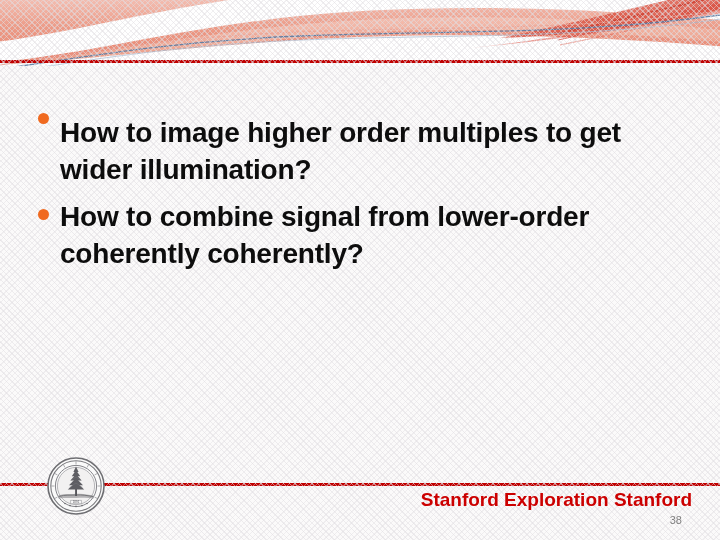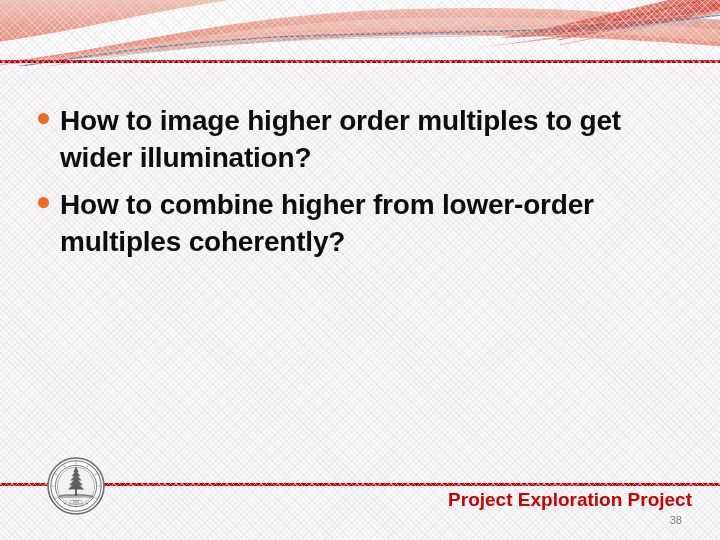--- a/index.html
+++ b/index.html
@@ -89,21 +89,21 @@
     margin-right: 11px;
   }
   .bullet-text {
     flex: 1 1 auto;
     font-size: 28px;
     font-weight: bold;
     line-height: 1.32;
     color: #0d0d0d;
     letter-spacing: -0.2px;
   }
-  #bullet-text-1 { max-width: 630px; }
+  #bullet-text-1 { max-width: 630px; margin-top: 12px; }
   #bullet-text-2 { max-width: 600px; }
 
   
   #footer-rule {
     position: absolute;
     left: 0;
     top: 483px;
     width: 720px;
     height: 3px;
     background: #C00000;
@@ -193,21 +193,21 @@
 
   <div id="content">
 
     <div class="bullet-row">
       <span class="bullet-dot"></span>
       <span id="bullet-text-1" class="bullet-text">How to image higher order multiples to get wider illumination?</span>
     </div>
 
     <div class="bullet-row">
       <span class="bullet-dot"></span>
-      <span id="bullet-text-2" class="bullet-text">How to combine higher from lower-order multiples coherently?</span>
+      <span id="bullet-text-2" class="bullet-text">How to combine signal from lower-order coherently coherently?</span>
     </div>
 
   </div>
 
   <div id="footer-rule"></div>
 
   <div id="stanford-seal">
     <svg width="58" height="58" viewBox="0 0 58 58" xmlns="http://www.w3.org/2000/svg">
 
       <circle cx="29" cy="29" r="28" fill="#FAFAFA" stroke="#6E6E72" stroke-width="1.6"></circle>
@@ -254,18 +254,18 @@
         <line x1="29" y1="20" x2="34.2" y2="23.4"></line>
         <line x1="29" y1="26" x2="22.5" y2="30.4"></line>
         <line x1="29" y1="26" x2="35.5" y2="30.4"></line>
       </g>
 
       <rect x="23.8" y="43.2" width="10.4" height="3.6" fill="#FAFAFA" stroke="#8A8A8E" stroke-width="0.5"></rect>
       <text x="29" y="46.1" font-family="'Liberation Sans', sans-serif" font-size="3" fill="#55555A" text-anchor="middle">1891</text>
     </svg>
   </div>
 
-  <div id="footer-title">Project Exploration Project</div>
+  <div id="footer-title">Stanford Exploration Stanford</div>
 
   <div id="slide-number">38</div>
 
   <div id="paper-texture"></div>
 </div>
 
 </body></html>

